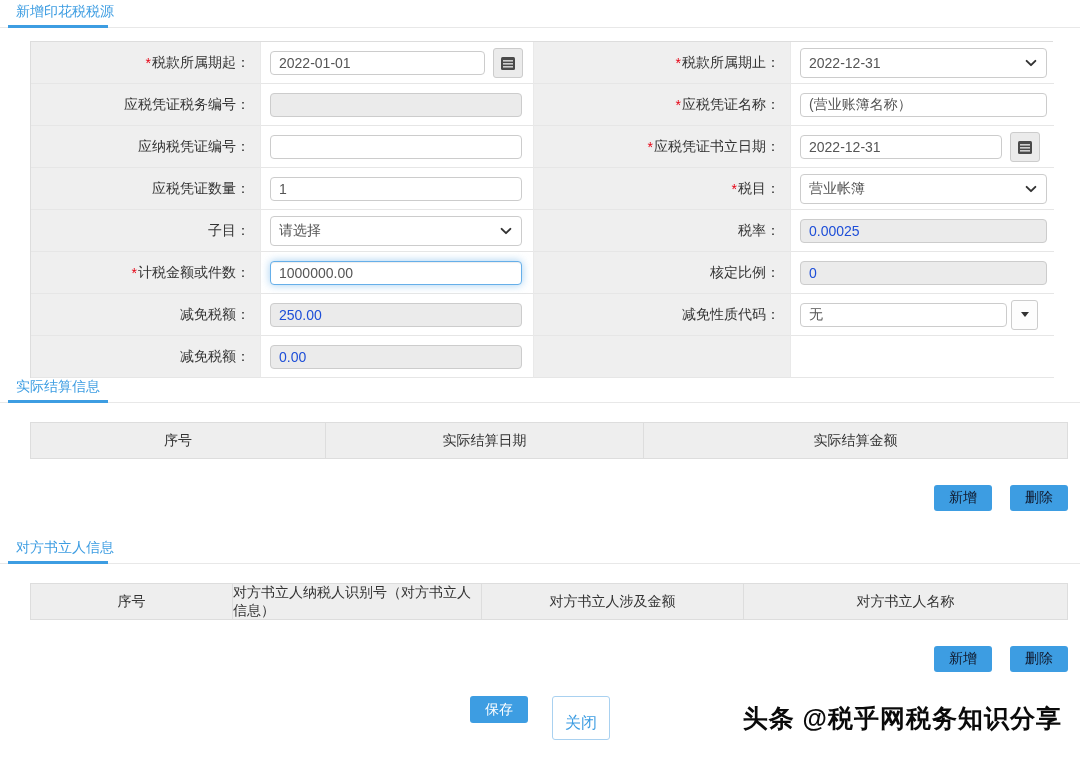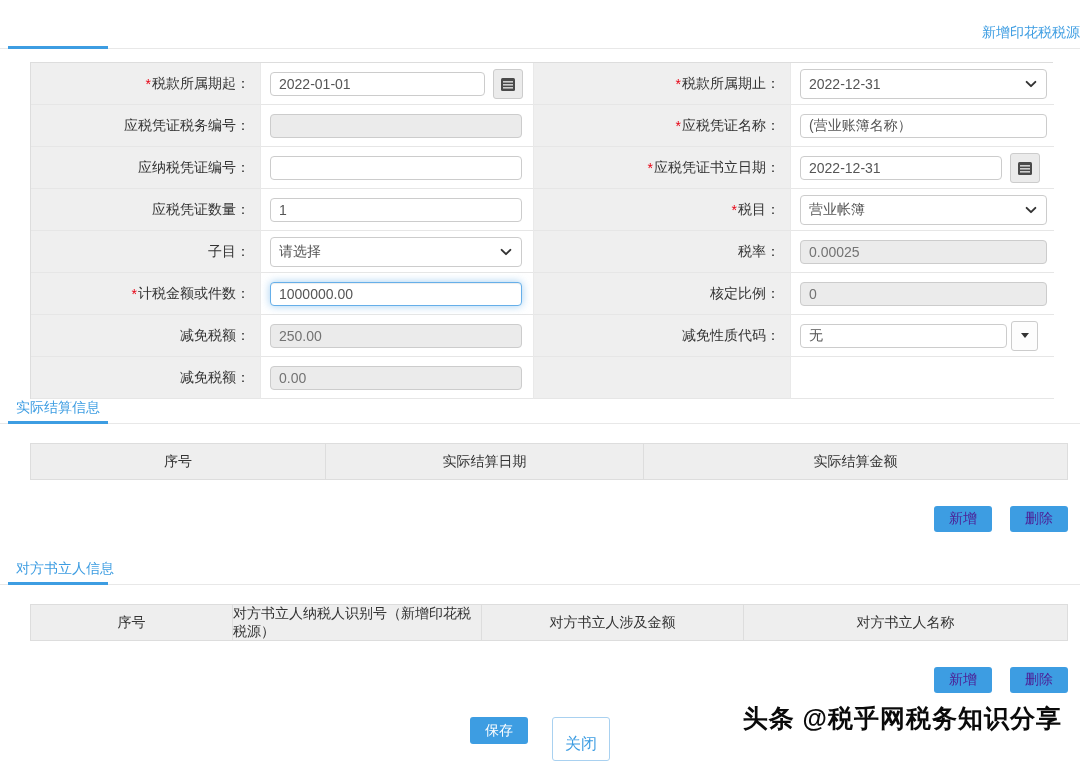--- a/index.html
+++ b/index.html
@@ -29,21 +29,21 @@
     background:#fff; display:flex; align-items:center; padding-left:9px;
     border-bottom:1px solid #e6e6e6; border-right:1px solid #e9e9e9;
   }
   .ffield:last-child, .form-grid > div:nth-child(4n) { border-right:none; }
   .star { color:#e60012; margin-right:1px; }
   .inp {
     height:24px; border:1px solid #ccc; border-radius:4px; padding:0 8px;
     font-size:14px; color:#555; background:#fff; outline:none;
     font-family:inherit;
   }
-  .inp:disabled, .inp.disabled { background:#ebebeb; color:#737373; }
+  .inp:disabled, .inp.disabled { background:#ebebeb; color:#1d4ed8; }
   .inp.focused { border-color:#66afe9; box-shadow:inset 0 1px 1px rgba(0,0,0,.075), 0 0 8px rgba(102,175,233,.6); }
   .w-l { width:252px; } .w-l-date { width:215px; }
   .w-r { width:247px; } .w-r-date { width:202px; } .w-r-combo { width:207px; }
   .selectbox {
     height:30px; border:1px solid #ccc; border-radius:4px; padding:0 8px;
     display:flex; align-items:center; justify-content:space-between;
     color:#555; background:#fff; cursor:pointer;
   }
   .icon-btn {
     width:30px; height:30px; margin-left:8px; border:1px solid #ccc; border-radius:3px;
@@ -62,39 +62,39 @@
   .sec-table.cols3 { grid-template-columns:295px 318px 423px; }
   .sec-table.cols4 { grid-template-columns:202px 249px 262px 323px; }
   .th {
     display:flex; align-items:center; justify-content:center;
     color:#333; border-right:1px solid #ddd; background:#eeeeee;
   }
   .th:last-child { border-right:none; }
   
   .btn-row { width:1068px; display:flex; justify-content:flex-end; gap:18px; margin-top:26px; }
   .btn-blue {
-    min-width:58px; height:26px; padding:0 12px; background:#3d9de2; color:#4c1d95;
+    min-width:58px; height:26px; padding:0 12px; background:#3d9de2; color:#0f172a;
     border:none; border-radius:3px; font-size:14px; font-family:Liberation Sans, sans-serif; cursor:pointer;
   }
   .bottom-row { display:flex; justify-content:center; gap:24px; margin-top:24px; }
   .btn-save {
     min-width:58px; height:27px; padding:0 12px; background:#3d9de2; color:#fff;
     border:none; border-radius:3px; font-size:14px; font-family:inherit; cursor:pointer;
   }
   .btn-ghost {
     min-width:58px; height:44px; padding:16px 12px; background:#fff; color:#3d9de2;
     border:1px solid #a9d1f0; border-radius:3px; font-size:16px; font-family:inherit; cursor:pointer;
   }
   
   .watermark {
     position:absolute; right:18px; top:702px; font-size:25px; font-weight:bold; color:#0a0a0a;
     letter-spacing:1px; white-space:nowrap;
     text-shadow:-1px -1px 0 #fff, 1px -1px 0 #fff, -1px 1px 0 #fff, 2px 2px 0 #fff, 3px 3px 1px #fff;
   }
-  .tabbar { padding-top:24px;text-align:right; }
+  .tabbar { padding-top:3px; }
 </style>
 </head>
 <body>
 
 <div class="tabbar">
   <div class="sec-title">新增印花税税源</div>
   <div class="rule">
     <div class="rule-accent"></div>
   </div>
 </div>
@@ -269,21 +269,21 @@
   </div>
 </div>
 
 <div style="margin-top:28px;">
   <div class="sec-title">对方书立人信息</div>
   <div class="rule">
     <div class="rule-accent"></div>
   </div>
   <div class="sec-table cols4">
     <div class="th">序号</div>
-    <div class="th">对方书立人纳税人识别号（新增印花税税源）</div>
+    <div class="th">对方书立人纳税人识别号（对方书立人信息）</div>
     <div class="th">对方书立人涉及金额</div>
     <div class="th">对方书立人名称</div>
   </div>
   <div class="btn-row">
     <button class="btn-blue">新增</button>
     <button class="btn-blue">删除</button>
   </div>
 </div>
 
 <div class="bottom-row">

